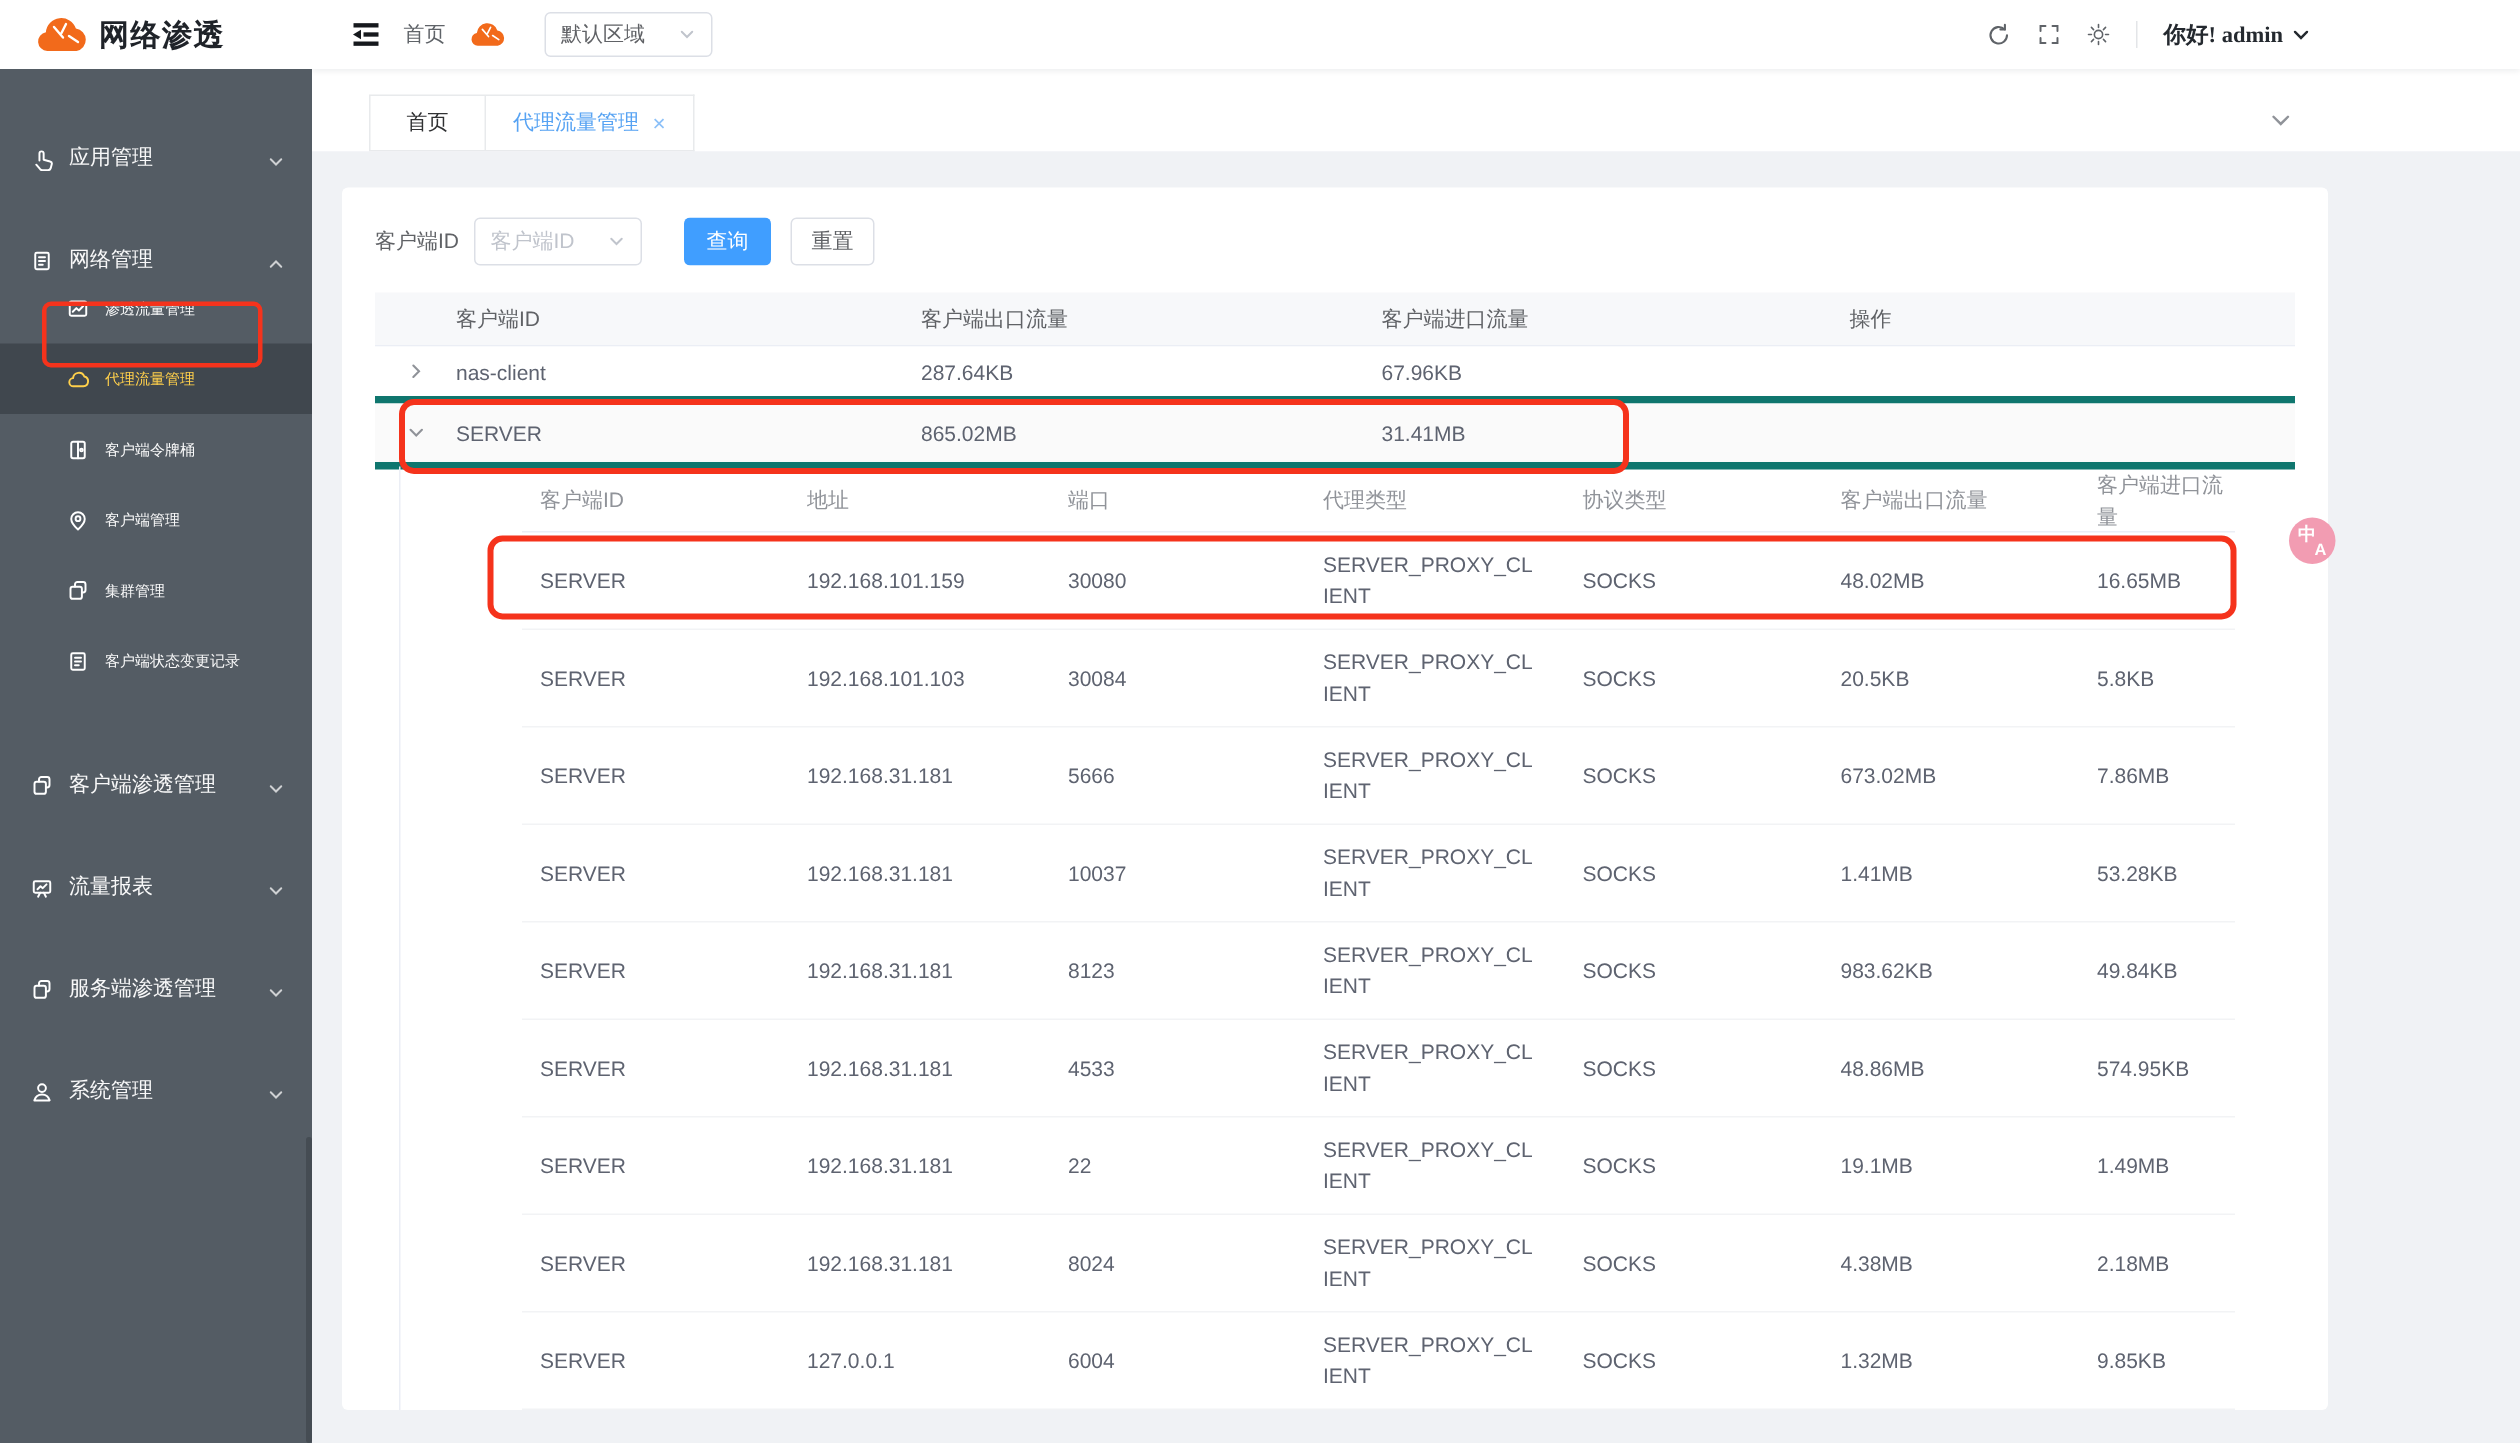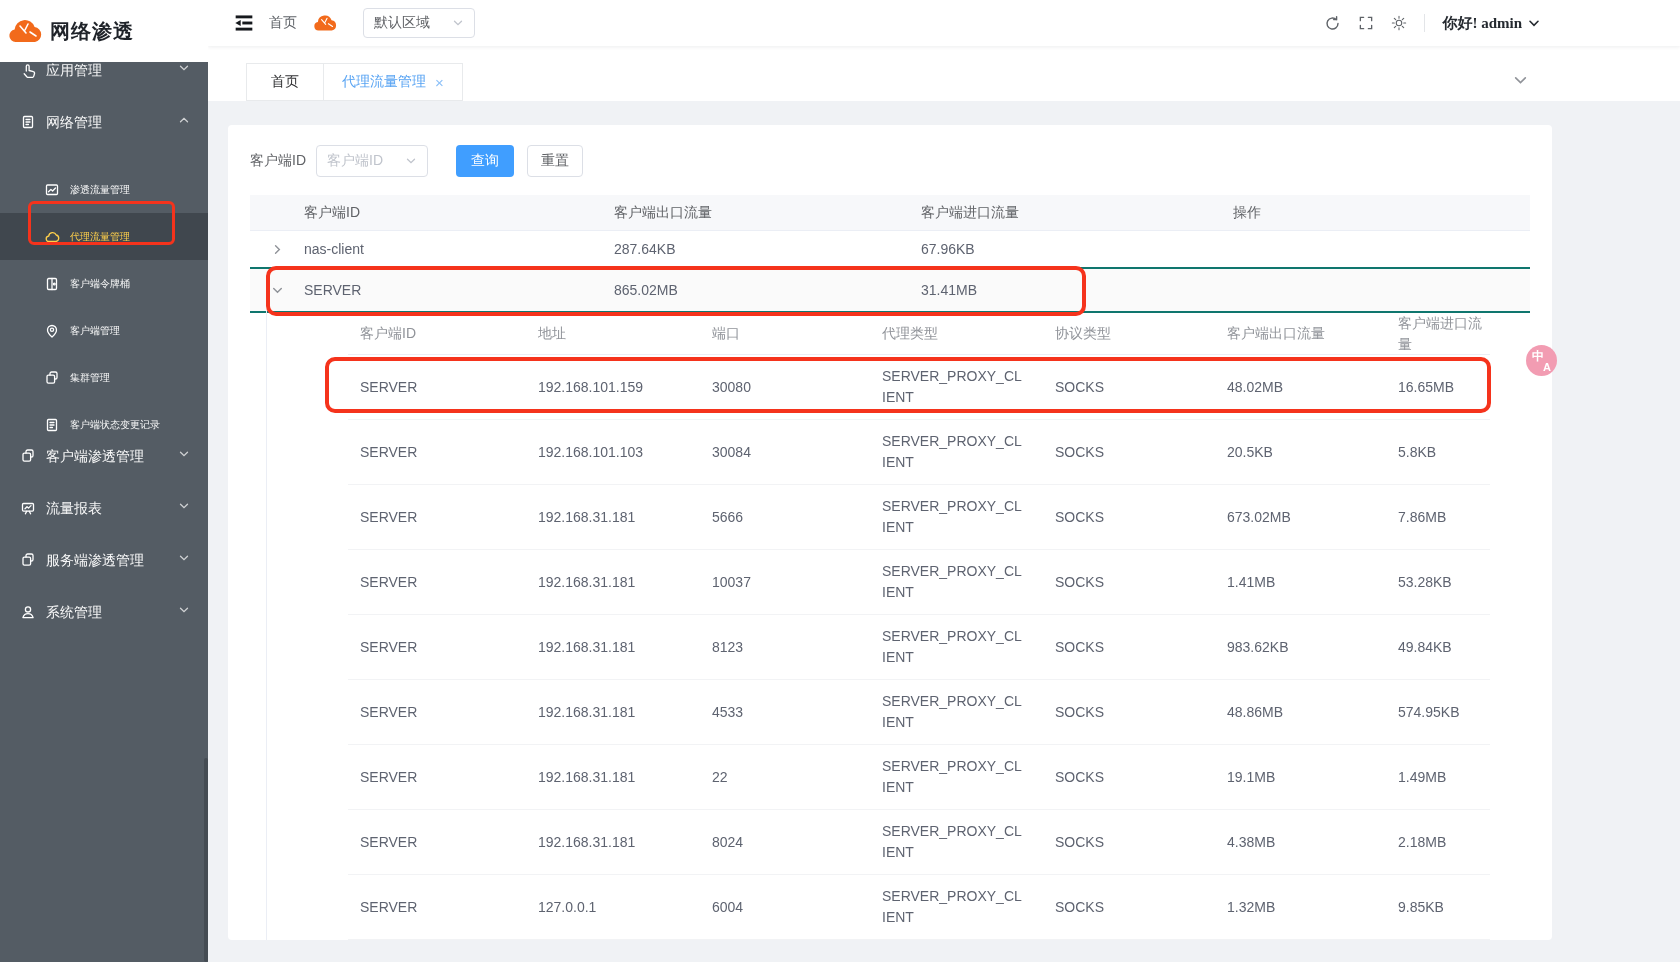--- a/index.html
+++ b/index.html
@@ -2,26 +2,26 @@
 <html><head>
 <meta charset="utf-8">
 <style>
   * { margin:0; padding:0; box-sizing:border-box; }
   html,body { width:1680px; height:962px; overflow:hidden;
     font-family:"Liberation Sans","DejaVu Sans",sans-serif; background:#f0f2f5; }
   .app { position:relative; width:1680px; height:962px; }
 
   
   .sidebar { position:absolute; left:0; top:0; width:208px; height:962px; background:#545c64; z-index:5; }
-  .logo { height:62px; background:#fff; display:flex; align-items:center; padding-left:6px; gap:6px; }
+  .logo { height:46px; background:#fff; display:flex; align-items:center; padding-left:22px; gap:6px; }
   .logo-icon svg { display:block; }
   .logo-title { font-size:20px; font-weight:700; color:#1f2329; letter-spacing:1px; }
   .menu { display:block; }
-  .menu-item { height:52px; display:flex; align-items:flex-start; padding:0 18px 0 20px; color:rgba(255,255,255,.96);
-    font-size:14px; cursor:pointer; }
+  .menu-item { height:52px; display:flex; align-items:flex-end; padding:0 18px 0 20px; color:rgba(255,255,255,.96);
+    font-size:14px; cursor:pointer;margin-top:16px; }
   .menu-item .icon { width:16px; height:16px; margin-right:10px; display:flex; align-items:center; color:#fff; }
   .menu-item .mi-label { flex:1; }
   .menu-sub { height:47px; display:flex; align-items:center; padding-left:44px; color:rgba(255,255,255,.96);
     font-size:10px; cursor:pointer; }
   .menu-sub .icon { width:16px; height:16px; margin-right:10px; display:flex; align-items:center; color:#fff; }
   .menu-sub.active { background:#40474e; color:#ffd04b; }
   .menu-sub.active .icon { color:#ffd04b; }
   .chev { width:12px; height:12px; opacity:.75; display:flex; }
   .chev.up svg { transform:rotate(180deg); }
   .side-scrollbar { position:absolute; left:204px; top:758px; width:4px; height:204px; background:#454c53; border-radius:2px; }
@@ -68,21 +68,21 @@
   .filter-select .sel-chev { color:#c0c4cc; display:flex; }
   .btn { height:32px; border-radius:4px; font-size:14px; display:flex; align-items:center; justify-content:center;
     cursor:pointer; border:1px solid transparent; }
   .btn-primary { width:58px; background:#409eff; color:#fff; margin-left:28px; }
   .btn-plain { width:56px; background:#fff; color:#606266; border-color:#dcdfe6; margin-left:13px; }
 
   
   .o-table { margin:0 22px; font-size:14px; color:#5e6370; }
   .o-header { display:flex; align-items:center; height:36px; background:#f7f8fa; color:#606266;
     border-bottom:1px solid #ebeef5; }
-  .o-row { display:flex; align-items:center; height:38px; border-bottom:2px solid #0f766e; background:#fff; }
+  .o-row { display:flex; align-items:center; height:38px; border-bottom:5px solid #0f766e; background:#fff; }
   .o-row.expanded { height:44px; background:#fafafa; }
   .o-cell { padding-left:8px; }
   .oc-exp { width:46px; display:flex; justify-content:center; color:#909399; cursor:pointer; }
   .oc-1 { width:310px; } .oc-2 { width:307px; } .oc-3 { width:312px; } .oc-4 { flex:1; }
 
   
   .nested { margin:0 62px 0 120px; font-size:14px; color:#5e6370; }
   .n-header { display:flex; align-items:center; height:42px; color:#909399; border-bottom:1px solid #ebeef5; }
   .n-row { display:flex; align-items:center; height:65px; border-bottom:1px solid #f2f3f5; }
   .n-cell { padding-left:12px; line-height:21px; }

